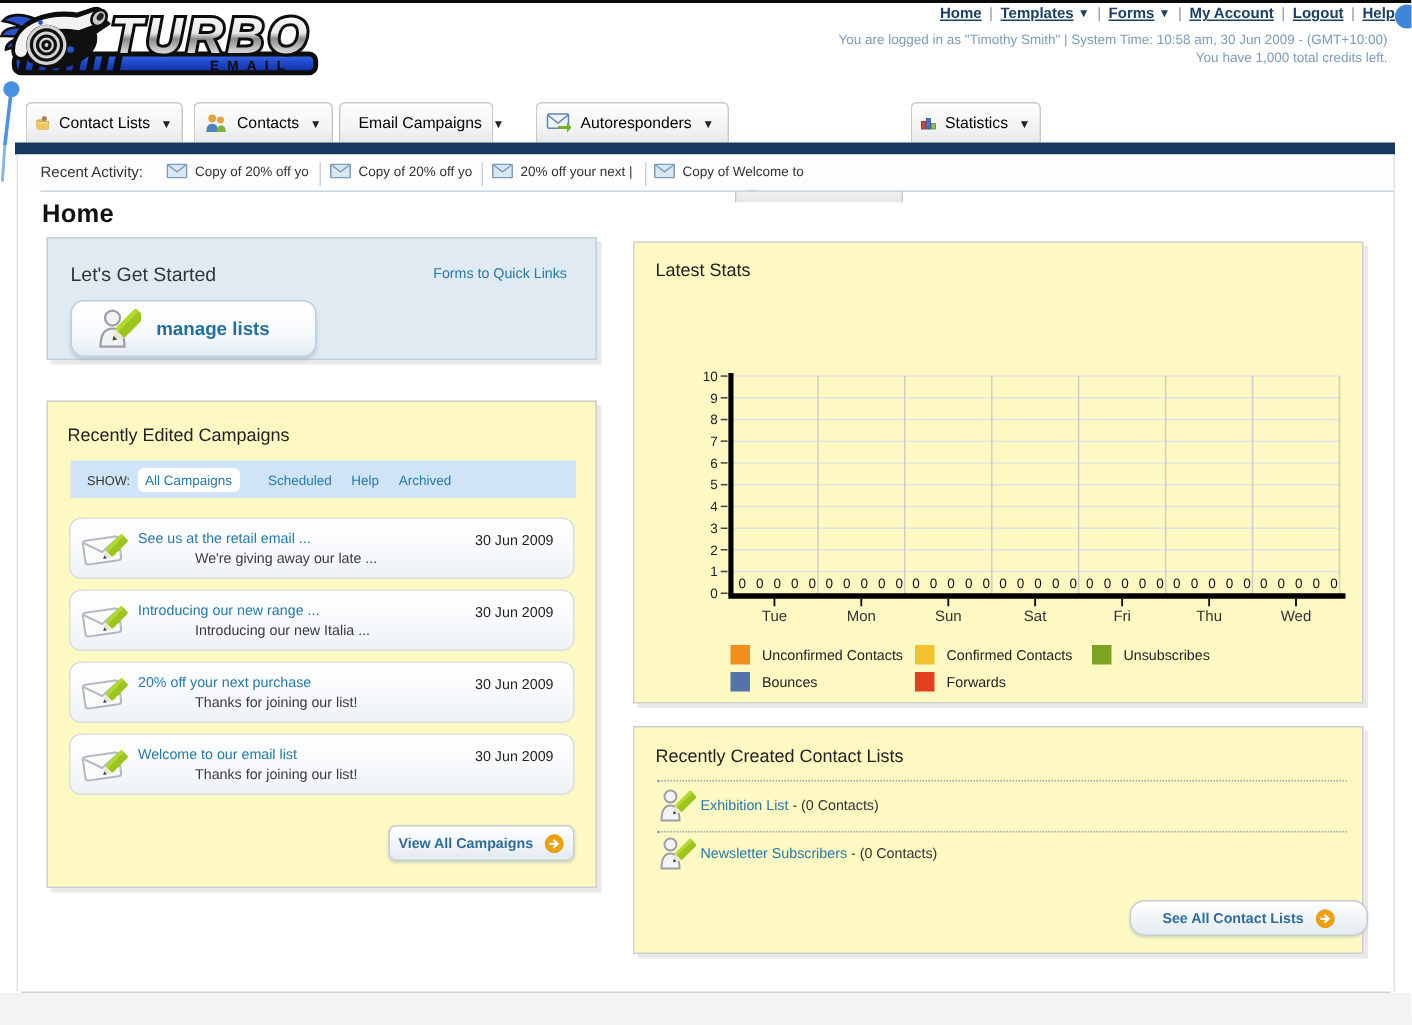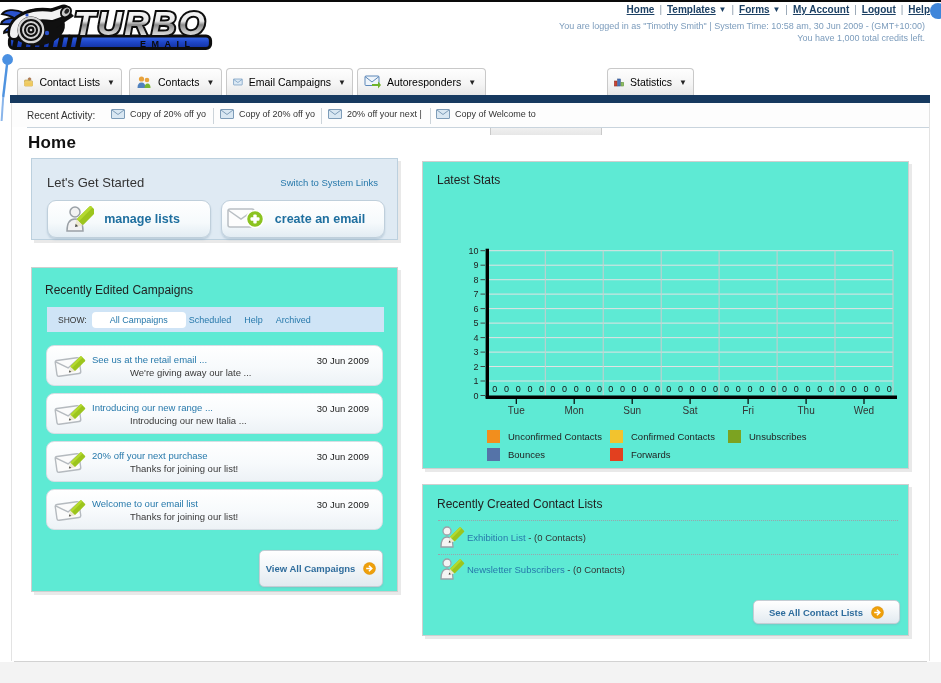--- a/index.html
+++ b/index.html
@@ -18,35 +18,35 @@
 .navybar { position:absolute; left:10px; top:95px; width:920px; height:8px; background:#16395f; }
 
 .ractivity { position:absolute; left:11px; top:103px; width:919px; height:24px; background:#fdfdfd; }
 .ractivity .lbl { position:absolute; left:16px; top:7px; font-size:10px; color:#333; }
 .ra-item { position:absolute; top:4px; display:flex; align-items:center; font-size:9px; color:#333; }
 .ra-item svg { margin-right:5px; }
 .ra-div { position:absolute; top:4px; width:1px; height:16px; background:#ccd4da; }
 .ra-line { position:absolute; left:27px; top:127px; width:903px; height:1px; background:#c9d4dd; }
 h1.home { position:absolute; left:28px; top:133px; font-size:17px; color:#111; letter-spacing:0.2px; }
 
-.panel { position:absolute; background:#5eead4; border:1px solid #cfcfcf; box-shadow:3px 3px 0 #e9e9e9; }
+.panel { position:absolute; background:#fef9c3; border:1px solid #cfcfcf; box-shadow:3px 3px 0 #e9e9e9; }
 .p-lgs { left:31px; top:158px; width:367px; height:82px; background:#dfeaf3; border:1px solid #bcd0de; }
 .p-rec { left:31px; top:267px; width:367px; height:325px; }
 .p-stats { left:422px; top:161px; width:487px; height:308px; }
 .p-lists { left:422px; top:484px; width:487px; height:152px; }
 .p-lgs .title { position:absolute; left:15px; top:16px; font-size:13px; color:#333; }
 .p-lgs .switch { position:absolute; right:19px; top:18px; font-size:9.5px; color:#2779ab; }
 .bigbtn { position:absolute; top:41px; height:38px; width:164px; border:1px solid #bfcfdb; border-radius:9px; background:linear-gradient(#ffffff,#f6fafc 60%,#e2ecf3); box-shadow:0 2px 2px rgba(130,158,180,0.35); display:flex; align-items:center; justify-content:center; font-size:12.5px; font-weight:bold; color:#1f6f9f; padding-right:14px; }
 .bigbtn svg { margin-right:10px; }
 
 .p-rec .title { position:absolute; left:13px; top:15px; font-size:12px; color:#222; }
 .showbar { position:absolute; left:15px; top:39px; width:337px; height:25px; background:#cfe4f6; display:flex; align-items:center; font-size:9.5px; }
 .showbar .sh { color:#333; font-size:8.5px; margin:0 5px 0 11px; }
 .showbar a { color:#2779ab; margin-right:13px; font-size:9px; }
-.showbar .pill { background:#fff; border-radius:4px; padding:3px 18px; margin-right:3px; color:#2779ab; font-size:9px; }
+.showbar .pill { background:#fff; border-radius:4px; padding:3px 5px; margin-right:19px; color:#2779ab; font-size:9px; }
 .card { position:absolute; left:46px; width:337px; height:41px; border:1px solid #d7dee4; border-radius:8px; background:linear-gradient(#ffffff,#f7fafc 55%,#edf2f6); }
 .card .ttl { position:absolute; left:45px; top:8px; font-size:9.5px; color:#2779ab; }
 .card .sub { position:absolute; left:45px; top:21px; font-size:9.5px; color:#3a3a3a;margin-left:38px; }
 .card .dt { position:absolute; right:13px; top:9px; font-size:9.5px; color:#222; }
 .card svg.env { position:absolute; left:7px; top:7px; }
 .morebtn { position:absolute; border:1px solid #c5cdd4; border-radius:5px; background:linear-gradient(#ffffff,#f0f4f7 55%,#e2eaf0); display:flex; align-items:center; justify-content:center; font-size:9.5px; font-weight:bold; color:#2f6d9d; box-shadow:0 1px 2px rgba(140,160,180,0.4); }
 .morebtn svg { margin-left:8px; }
 
 .p-stats .title { position:absolute; left:14px; top:11px; font-size:12px; color:#222; }
 .selbox { position:absolute; left:16px; top:32px; width:466px; height:17px; border:1px solid #888; background:#fff; font-size:9.5px; color:#111; line-height:15px; padding-left:5px; }
@@ -133,21 +133,21 @@
     </svg>
 Contact Lists <span class="arr">▼</span></div>
 <div class="tab" style="left:129px;width:93px;">
 <svg width="16" height="15" viewBox="0 0 16 15">
       <circle cx="5.5" cy="4" r="2.6" fill="#e8a33d"></circle>
       <path d="M1.5 13 Q1.5 7.5 5.5 7.5 Q9.5 7.5 9.5 13 Z" fill="#4f81bd"></path>
       <circle cx="11" cy="5" r="2.3" fill="#e8a33d"></circle>
       <path d="M8.5 13 Q8.8 8.5 11.5 8.5 Q14.5 8.5 14.5 13 Z" fill="#77b532"></path>
     </svg>
 Contacts <span class="arr">▼</span></div>
-<div class="tab" style="left:226px;width:127px;">
+<div class="tab" style="left:226px;width:103px;">
 <svg width="18" height="14" viewBox="0 0 18 14">
       <rect x="1" y="1.5" width="16" height="11" rx="1" fill="#dcE9f4" stroke="#6590ba" stroke-width="1.2"></rect>
       <path d="M1 2 L9 8 L17 2" fill="none" stroke="#6590ba" stroke-width="1.2"></path>
     </svg>
 Email Campaigns <span class="arr">▼</span></div>
 <div class="tab" style="left:357px;width:129px;">
 <svg width="17" height="14" viewBox="0 0 17 14">
       <rect x="1" y="1" width="14" height="9.5" rx="1" fill="#eef4fa" stroke="#5c87b8"></rect>
       <path d="M1 1.5 L8 7 L15 1.5" fill="none" stroke="#5c87b8"></path>
       <path d="M8 9 L14 9 L14 6.5 L17 10 L14 13.5 L14 11 L8 11 Z" fill="#6fb32a"></path>
@@ -201,44 +201,34 @@
       <rect x="0.5" y="0.5" width="13" height="9" rx="0.5" fill="#d9e7f2" stroke="#7d9cb8"></rect>
       <path d="M1 1 L7 5.5 L13 1" fill="none" stroke="#7d9cb8"></path>
     </svg>
 Copy of Welcome to</div>
 <div class="ra-line"></div>
 
 <h1 class="home">Home</h1>
 
 <div class="panel p-lgs">
   <div class="title">Let's Get Started</div>
-  <div class="switch">Switch to System Links</div>
+  <div class="switch">Forms to Quick Links</div>
   <div class="bigbtn" style="left:15px;">
     <svg width="30" height="28" viewBox="0 0 30 28">
       <circle cx="11" cy="7" r="5" fill="#f2f2f2" stroke="#9aa0a6" stroke-width="1.5"></circle>
       <path d="M3 26 Q3 14 11 14 Q19 14 19 26 Z" fill="#f2f2f2" stroke="#9aa0a6" stroke-width="1.5"></path>
       <g transform="translate(19.5,13.5) rotate(45) scale(1.35)">
           <rect x="-3.2" y="-10.5" width="6.4" height="14.5" rx="1" fill="#9cc51d"></rect>
           <rect x="-3.2" y="-10.5" width="2.2" height="14.5" rx="1" fill="#b4d92f"></rect>
           <path d="M-3.2 4 L3.2 4 L0 9 Z" fill="#ece7d0"></path>
           <path d="M-1.3 6.9 L1.3 6.9 L0 8.9 Z" fill="#4a4a4a"></path>
         </g>
     </svg>
     manage lists
   </div>
-  <div class="bigbtn" style="left:189px;">
-    <svg width="38" height="26" viewBox="0 0 38 26">
-      <rect x="1" y="3" width="26" height="18" rx="2" fill="#fdfdfd" stroke="#b9bfc4" stroke-width="1.5"></rect>
-      <path d="M1 4 L14 13 L27 4" fill="none" stroke="#b9bfc4" stroke-width="1.5"></path>
-      <circle cx="28" cy="13" r="8.5" fill="#8bc320" stroke="#fff" stroke-width="1.5"></circle>
-      <rect x="23.5" y="11.3" width="9" height="3.4" rx="1" fill="#fff"></rect>
-      <rect x="26.3" y="8.5" width="3.4" height="9" rx="1" fill="#fff"></rect>
-    </svg>
-    create an email
-  </div>
 </div>
 
 <div class="panel p-rec">
   <div class="title">Recently Edited Campaigns</div>
   <div class="showbar">
       <span class="sh">SHOW:</span>
       <span class="pill">All Campaigns</span>
       <a>Scheduled</a>
       <a>Help</a>
       <a>Archived</a>
@@ -306,21 +296,21 @@
         <rect x="-3.2" y="-10.5" width="6.4" height="14.5" rx="1" fill="#9cc51d"></rect>
         <rect x="-3.2" y="-10.5" width="2.2" height="14.5" rx="1" fill="#b4d92f"></rect>
         <path d="M-3.2 4 L3.2 4 L0 9 Z" fill="#ece7d0"></path>
         <path d="M-1.3 6.9 L1.3 6.9 L0 8.9 Z" fill="#4a4a4a"></path>
       </g>
     </svg>
   <div class="ttl">Welcome to our email list</div>
   <div class="sub">Thanks for joining our list!</div>
   <div class="dt">30 Jun 2009</div>
 </div>
-<div class="morebtn" style="left:259px;top:550px;width:124px;height:37px;">View All Campaigns
+<div class="morebtn" style="left:259px;top:550px;width:124px;height:24px;">View All Campaigns
 <svg width="13" height="13" viewBox="0 0 13 13">
       <circle cx="6.5" cy="6.5" r="6" fill="#efa00b" stroke="#d88c00" stroke-width="0.5"></circle>
       <path d="M3.2 6.5 L8 6.5 M5.9 3.8 L8.8 6.5 L5.9 9.2" stroke="#fff" stroke-width="1.5" fill="none"></path>
     </svg></div>
 
 <div class="panel p-stats">
   <div class="title">Latest Stats</div>
 </div>
 
 <svg class="abs" style="left:422px;top:161px;" width="487" height="308" viewBox="0 0 487 308">
@@ -461,21 +451,21 @@
     <circle cx="8" cy="5" r="4" fill="#f4f4f4" stroke="#9aa0a6" stroke-width="1.3"></circle>
     <path d="M2 21 Q2 11 8 11 Q14 11 14 21 Z" fill="#f4f4f4" stroke="#9aa0a6" stroke-width="1.3"></path>
     <g transform="translate(16,10.5) rotate(45) scale(1.0)">
         <rect x="-3.2" y="-10.5" width="6.4" height="14.5" rx="1" fill="#9cc51d"></rect>
         <rect x="-3.2" y="-10.5" width="2.2" height="14.5" rx="1" fill="#b4d92f"></rect>
         <path d="M-3.2 4 L3.2 4 L0 9 Z" fill="#ece7d0"></path>
         <path d="M-1.3 6.9 L1.3 6.9 L0 8.9 Z" fill="#4a4a4a"></path>
       </g>
   </svg>
   <div class="litem" style="top:79px;left:44px;"><a>Newsletter Subscribers</a> - (0 Contacts)</div>
-  <div class="morebtn" style="left:330px;top:115px;width:147px;height:24px;">See All Contact Lists
+  <div class="morebtn" style="left:330px;top:115px;width:159px;height:24px;border-radius:10px;">See All Contact Lists
   <svg width="13" height="13" viewBox="0 0 13 13">
         <circle cx="6.5" cy="6.5" r="6" fill="#efa00b" stroke="#d88c00" stroke-width="0.5"></circle>
         <path d="M3.2 6.5 L8 6.5 M5.9 3.8 L8.8 6.5 L5.9 9.2" stroke="#fff" stroke-width="1.5" fill="none"></path>
       </svg></div>
 </div>
 
 <div class="abs" style="left:11px;top:103px;width:1px;height:558px;background:#e3e3e3"></div>
 <div class="abs" style="left:929px;top:103px;width:1px;height:558px;background:#e3e3e3"></div>
 <div class="footerline"></div>
 <div class="footerbg"></div>

